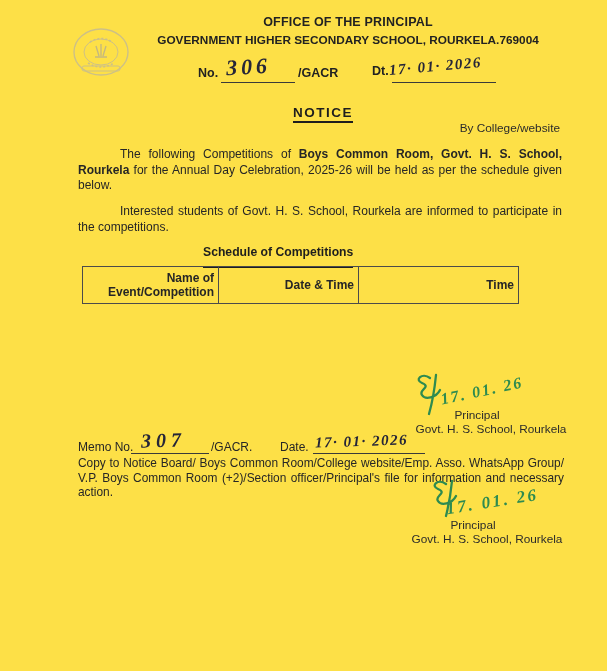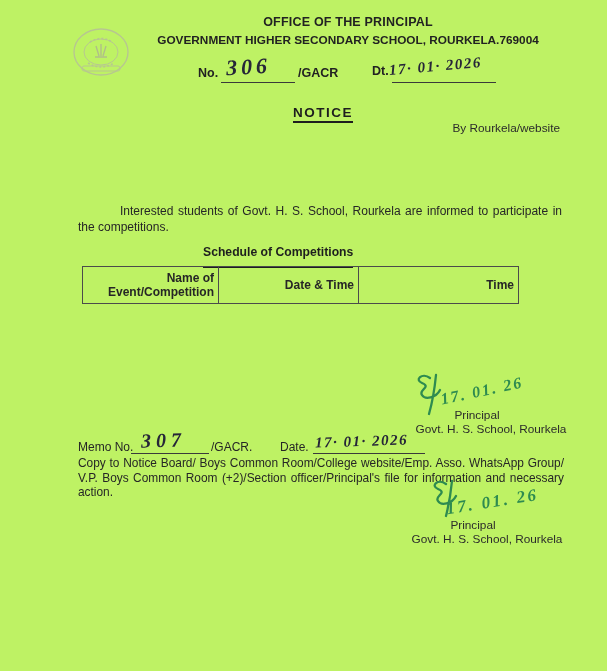--- a/index.html
+++ b/index.html
@@ -1,18 +1,18 @@
 <!DOCTYPE html>
 <html><head>
 <meta charset="utf-8">
 <style>
   html,body{margin:0;padding:0;background:#e8e6e2;}
   .page{
     position:relative;width:607px;height:671px;overflow:hidden;
-    background:#bef264;
+    background:#fde047;
     font-family:"Liberation Sans",sans-serif;color:#2f2f2f;
     box-shadow:0 0 6px rgba(0,0,0,.25);
   }
   .abs{position:absolute;}
   .b{font-weight:bold;}
   
   .hdr-office{left:140px;top:15px;width:416px;text-align:center;font-weight:bold;font-size:12.5px;color:#222;letter-spacing:.2px;}
   .hdr-school{left:140px;top:33px;width:416px;text-align:center;font-weight:bold;font-size:11.8px;color:#222;}
   .seal{left:68px;top:24px;opacity:.65;}
   
@@ -86,22 +86,23 @@
   <span class="abs no-underline"></span>
   <span class="abs hand hand-no">306</span>
   <span class="abs ref-label no-suffix">/GACR</span>
   <span class="abs ref-label dt-label">Dt.</span>
   <span class="abs dt-underline"></span>
   <span class="abs hand hand-dt">17· 01· 2026</span>
 
   <div class="abs notice-title-wrap">
     <span class="notice-title">NOTICE</span>
   </div>
-  <div class="abs via">By Rourkela/website</div>
+  <div class="abs via">By College/website</div>
 
+  <div class="abs para para1"><span>The following Competitions of </span><span class="b">Boys Common Room, Govt. H. S. School, Rourkela</span><span> for the Annual Day Celebration, 2025-26 will be held as per the schedule given below.</span></div>
   <div class="abs para para2">Interested students of Govt. H. S. School, Rourkela are informed to participate in the competitions.</div>
 
   <span class="abs sched-title">Schedule of Competitions</span>
 
   <div class="abs sched-table">
     <table>
       <colgroup>
           <col style="width:136px">
           <col style="width:140px">
           <col style="width:160px">

